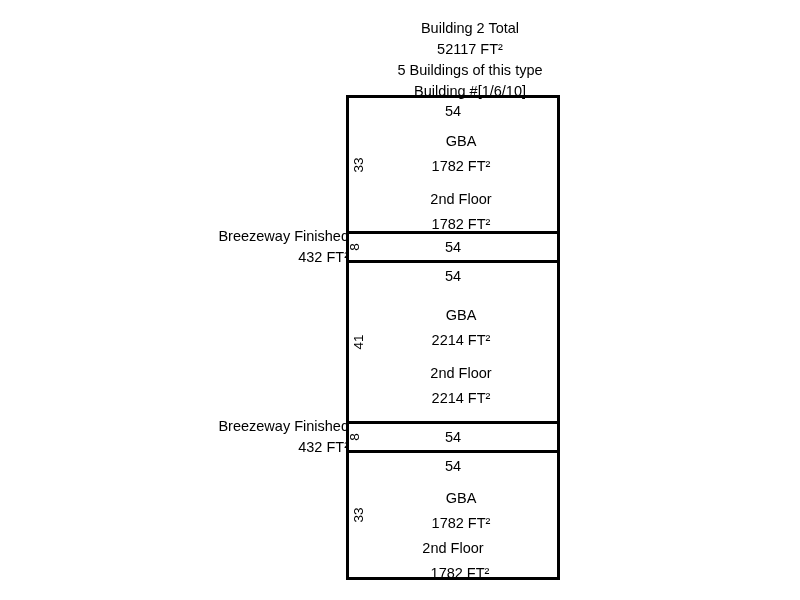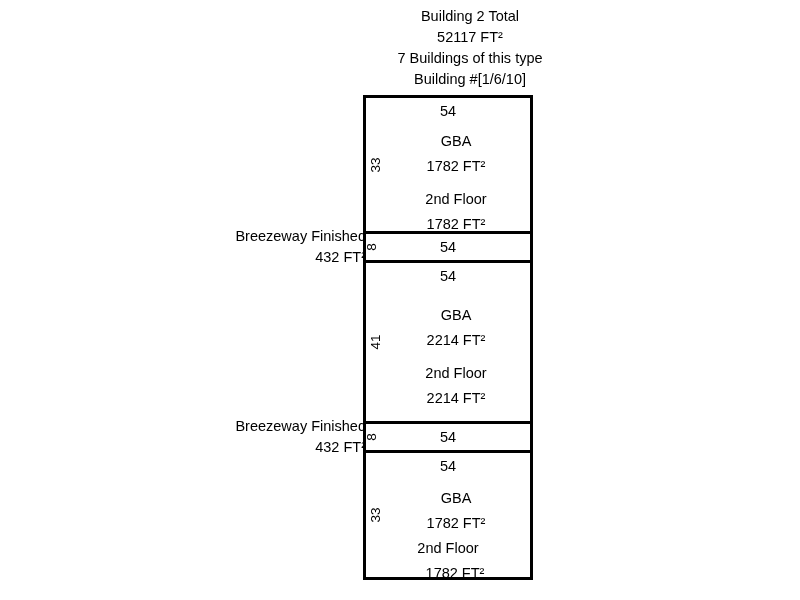--- a/index.html
+++ b/index.html
@@ -15,37 +15,37 @@
     overflow: hidden;
     font-family: "Liberation Sans", sans-serif;
     color: #000000;
     -webkit-font-smoothing: antialiased;
   }
 
   
   #sketch-header {
     position: absolute;
     left: 363px;
-    top: 6px;
+    top: 18px;
     width: 214px;
     text-align: center;
     font-size: 14.5px;
     line-height: 21px;
     white-space: nowrap;
   }
   #sketch-header .hline {
     display: block;
   }
 
   
   #building-outline {
     position: absolute;
-    left: 363px;
+    left: 346px;
     top: 95px;
-    width: 170px;
+    width: 214px;
     height: 485px;
     box-sizing: border-box;
     border: 3px solid #000000;
   }
 
   
   .band {
     position: relative;
     box-sizing: border-box;
     width: 100%;
@@ -124,21 +124,21 @@
   .breezeway-label span.line {
     display: block;
   }
 </style>
 </head>
 <body>
 
 <div id="sketch-header">
   <span class="hline">Building 2 Total</span>
   <span class="hline">52117 FT²</span>
-  <span class="hline">7 Buildings of this type</span>
+  <span class="hline">5 Buildings of this type</span>
   <span class="hline">Building #[1/6/10]</span>
 </div>
 
 <div id="building-outline">
 
   <div class="band" id="band-unit-top" style="height:133px;">
     <span class="height-label">33</span>
     <span class="width-label">54</span>
     <div class="unit-text">
       <span class="line">GBA</span>

